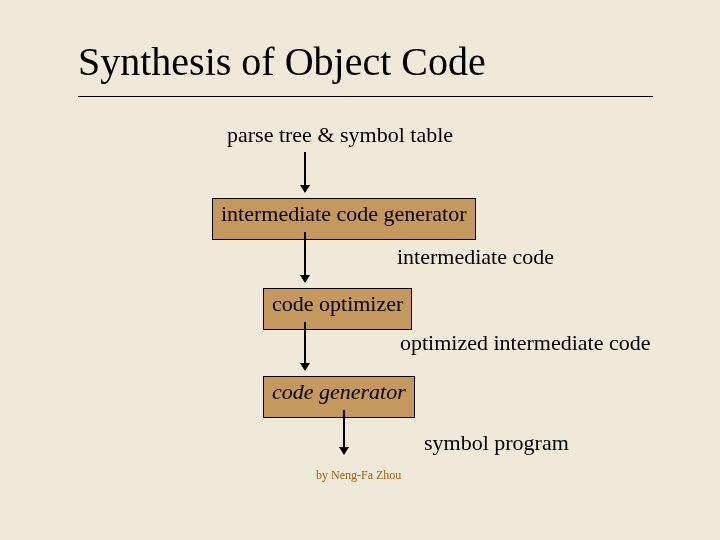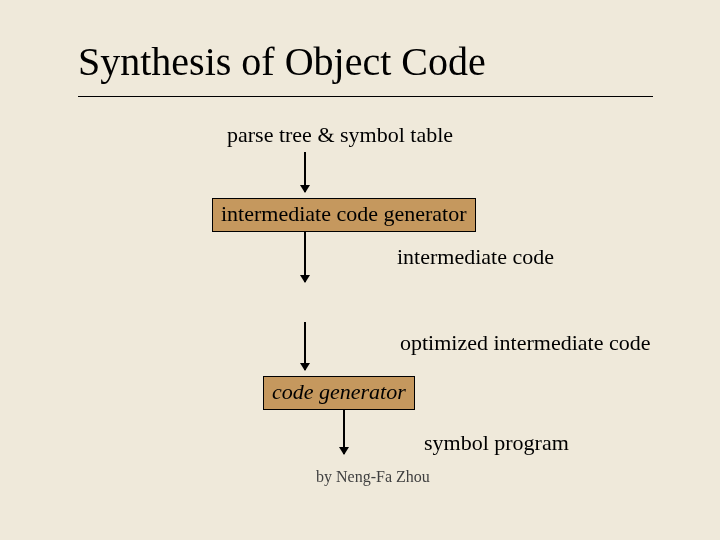--- a/index.html
+++ b/index.html
@@ -39,21 +39,21 @@
     font-size: 22px;
     color: #000;
     white-space: nowrap;
   }
   .box {
     position: absolute;
     background: #c5985e;
     border: 1px solid #000;
     font-size: 22px;
     color: #000;
-    padding: 2px 8px 4px 8px;
+    padding: 2px 8px 12px 8px;
     white-space: nowrap;
   }
   .arrow {
     position: absolute;
     width: 2px;
     background: #000;
   }
   .arrow::after {
     content: "";
     position: absolute;
@@ -61,22 +61,22 @@
     left: 50%;
     transform: translateX(-50%);
     width: 0;
     height: 0;
     border-left: 5px solid transparent;
     border-right: 5px solid transparent;
     border-top: 8px solid #000;
   }
   .footer {
     position: absolute;
-    font-size: 16px;
-    color: #404040;
+    font-size: 12px;
+    color: #a16207;
     white-space: nowrap;
   }
 </style>
 </head>
 <body>
 
 <div class="slide">
 
   <div class="title">Synthesis of Object Code</div>
   <div class="title-underline"></div>
@@ -84,20 +84,21 @@
   <div class="label" style="top:122px; left:221px;margin-left:6px;">parse tree &amp; symbol table</div>
 
   <div class="arrow" style="top:152px; left:304px; height:40px;"></div>
 
   <div class="box" style="top:198px; left:212px;">intermediate code generator</div>
 
   <div class="label" style="top:244px; left:397px;">intermediate code</div>
 
   <div class="arrow" style="top:232px; left:304px; height:50px;"></div>
 
+  <div class="box" style="top:288px; left:263px;">code optimizer</div>
 
   <div class="label" style="top:330px; left:400px;">optimized intermediate code</div>
 
   <div class="arrow" style="top:322px; left:304px; height:48px;"></div>
 
   <div class="box" style="top:376px; left:263px;font-style:italic;">code generator</div>
 
   <div class="label" style="top:430px; left:424px;">symbol program</div>
 
   <div class="arrow" style="top:410px; left:343px; height:44px;"></div>

